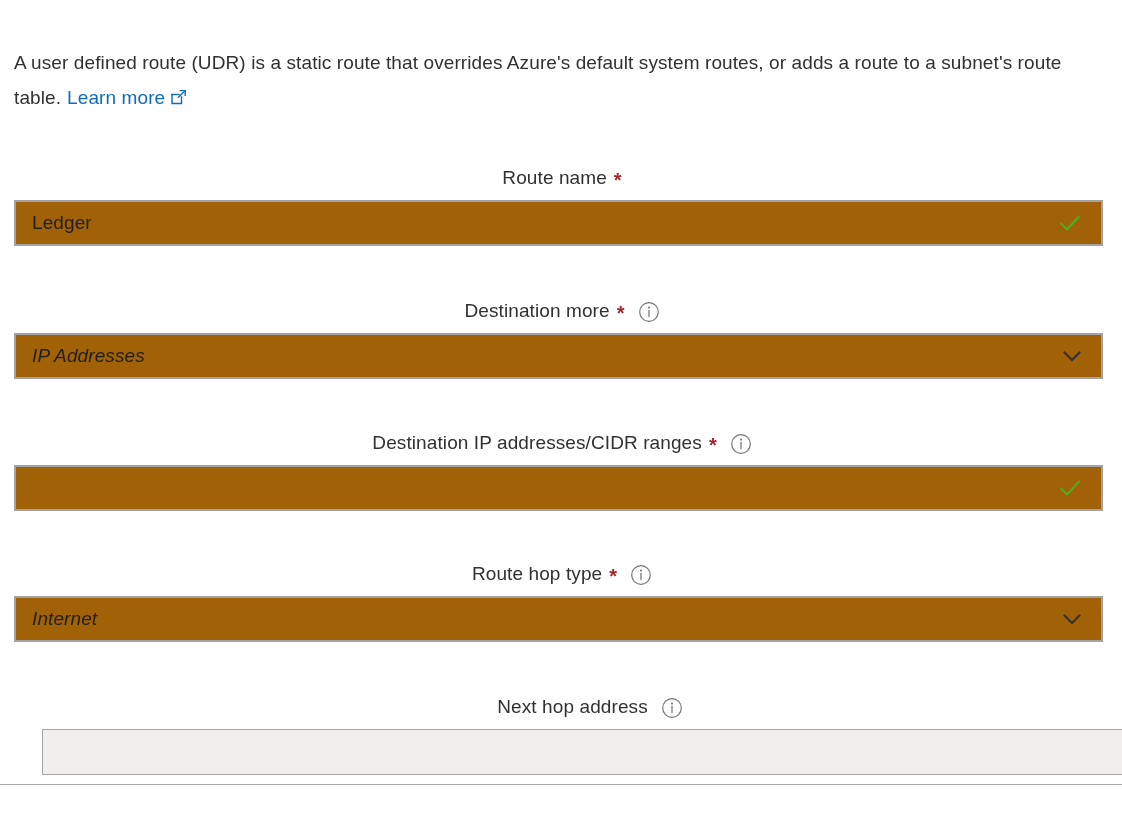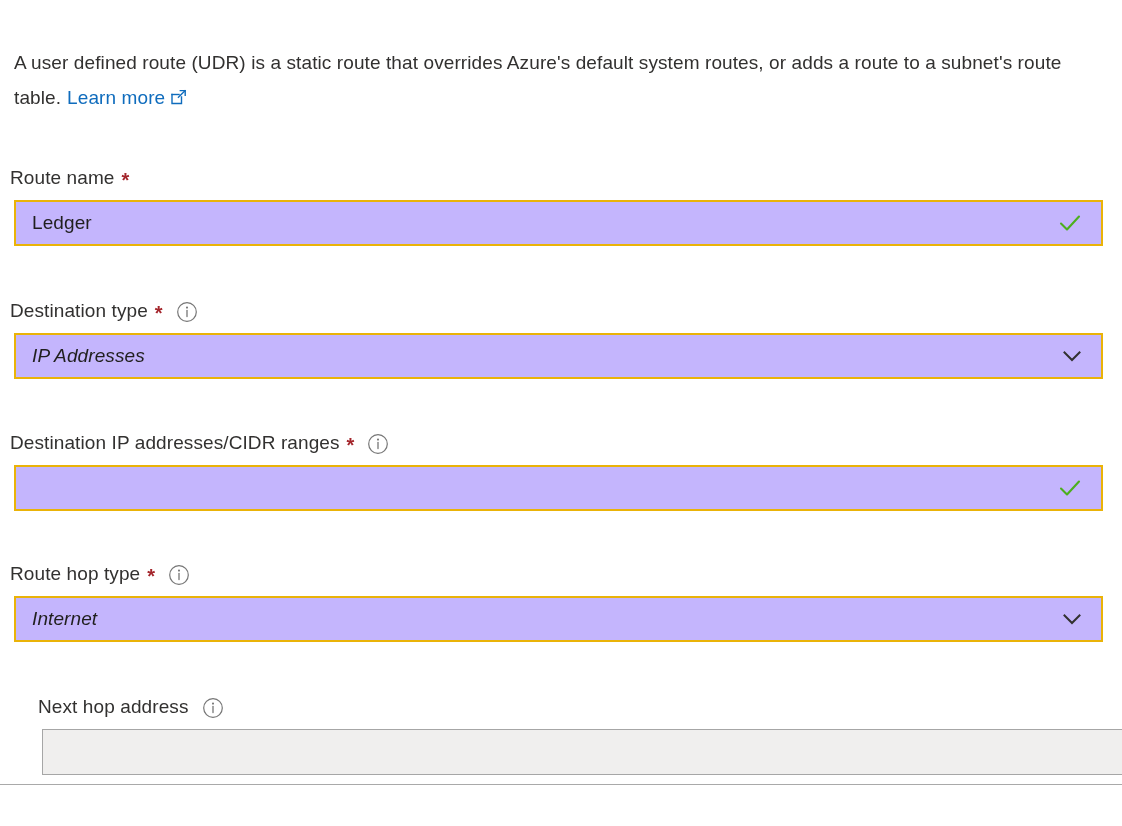--- a/index.html
+++ b/index.html
@@ -49,23 +49,24 @@
 
   
   .field {
     position: absolute;
     left: 0;
     width: 1122px;
   }
   .field-label {
     display: flex;
     align-items: center;
-    padding-left: 10px;
+    padding-left: 2px;
     margin-bottom: 9px;
     height: 26px;
+    justify-content: center;
   }
   .label-text {
     font-size: 19px;
     line-height: 26px;
     color: #323130;
     font-weight: 400;
     letter-spacing: 0.1px;
     white-space: nowrap;
   }
   .required-mark {
@@ -86,22 +87,22 @@
     position: relative;
     top: 1px;
   }
 
   
   .control {
     position: relative;
     margin-left: 14px;
     width: 1089px;
     height: 46px;
-    background: #c4b5fd;
-    border: 2px solid #eab308;
+    background: #a16207;
+    border: 2px solid #a3a3a3;
     display: flex;
     align-items: center;
     cursor: text;
   }
   .control.dropdown { cursor: pointer; font-style: italic; }
   .control.disabled {
     background: #f0efee;
     border: 1px solid #a6a6a6;
     cursor: not-allowed;
   }
@@ -162,21 +163,21 @@
       <span class="valid-check">
         <svg width="26" height="26" viewBox="0 0 26 26" fill="none" xmlns="http://www.w3.org/2000/svg">
           <path d="M4 13.5 L10 19.5 L22 6.5" stroke="#4caf1d" stroke-width="2.1" fill="none" stroke-linecap="round" stroke-linejoin="round"></path>
         </svg>
       </span>
     </div>
   </div>
 
   <div class="field" style="top:298px;">
     <div class="field-label">
-      <span class="label-text">Destination type</span>
+      <span class="label-text">Destination more</span>
       <span class="required-mark">*</span>
       <span class="info-icon">
         <svg width="22" height="22" viewBox="0 0 22 22" fill="none" xmlns="http://www.w3.org/2000/svg">
           <circle cx="11" cy="11" r="9.3" stroke="#767676" stroke-width="1.2" fill="none"></circle>
           <circle cx="11" cy="6.6" r="1.05" fill="#767676"></circle>
           <path d="M11 9.4 V15.6" stroke="#767676" stroke-width="1.3" stroke-linecap="round"></path>
         </svg>
       </span>
     </div>
     <div class="control dropdown">

